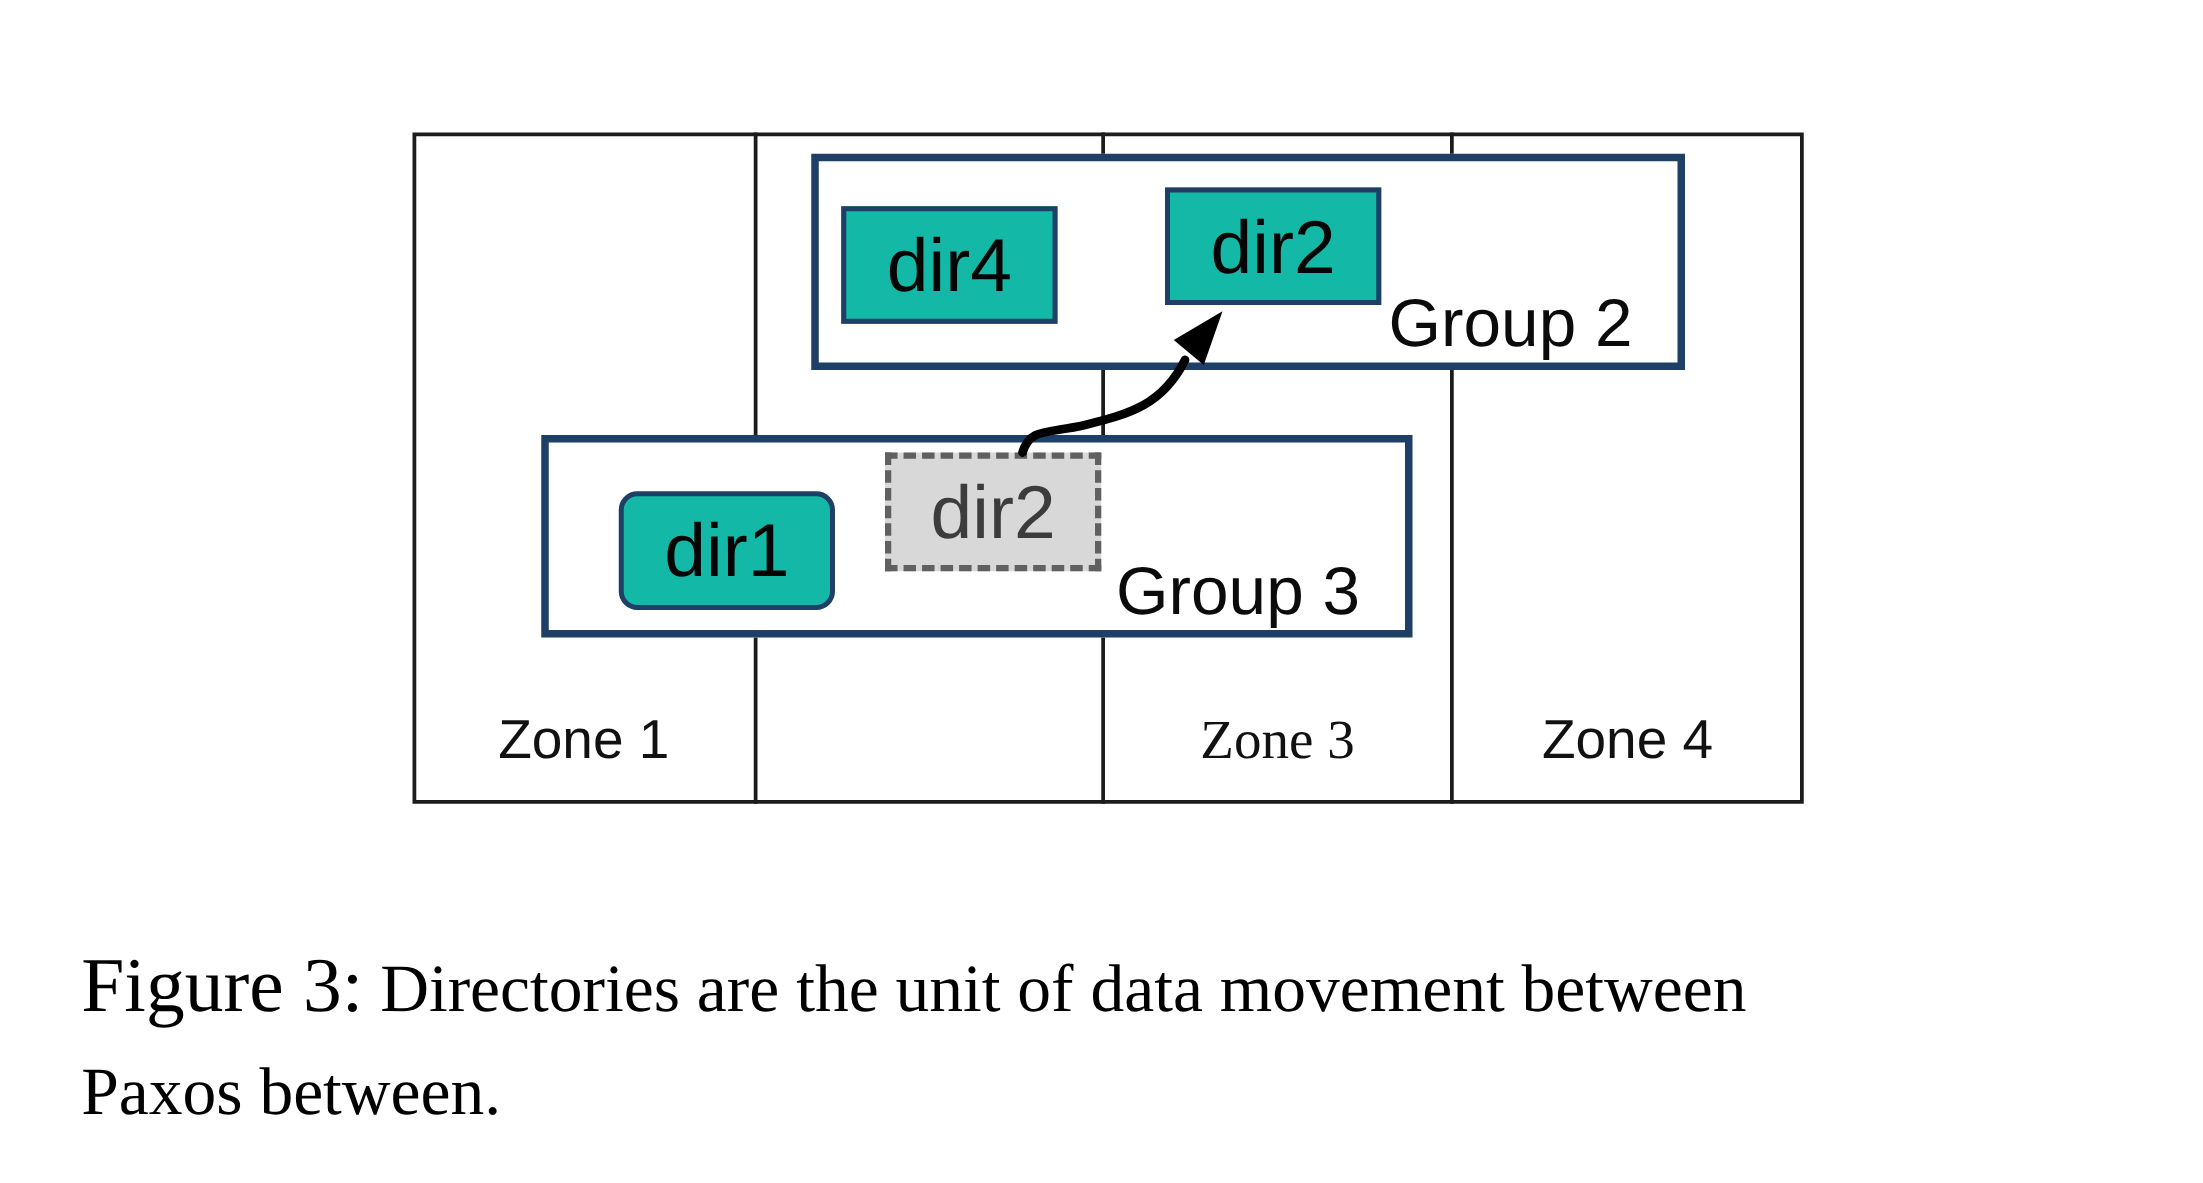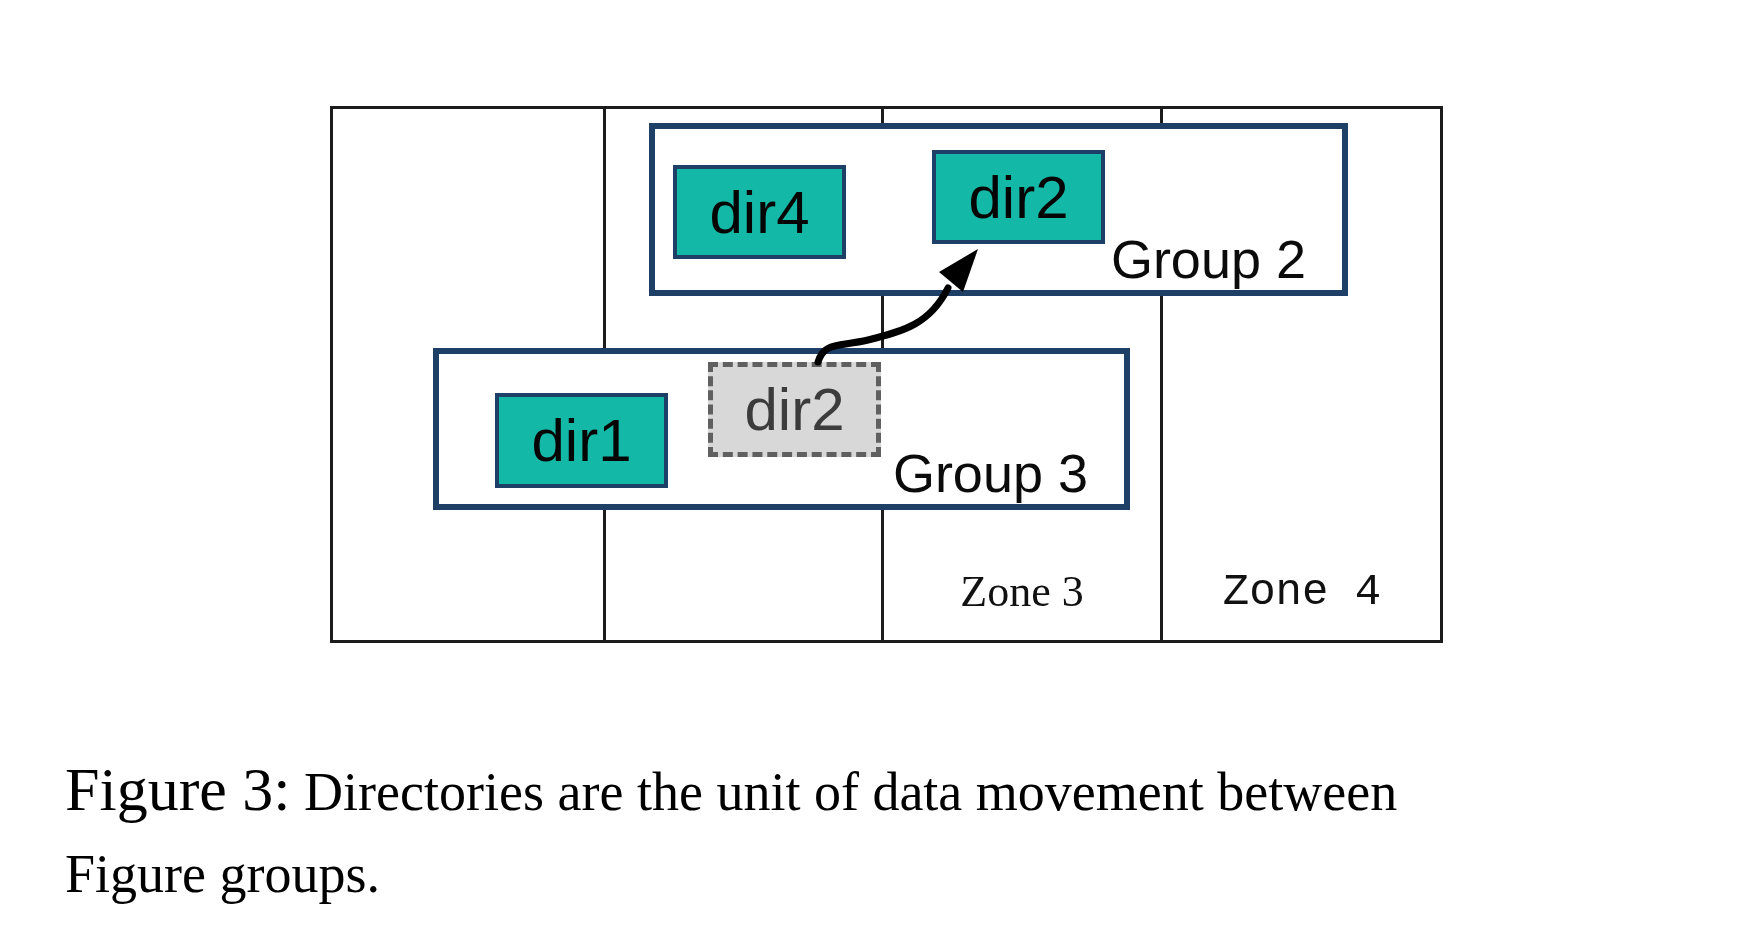--- a/index.html
+++ b/index.html
@@ -16,41 +16,41 @@
   .vline.v1 { left:603px; }
   .vline.v2 { left:881px; }
   .vline.v3 { left:1160px; }
   .zone-label {
     position:absolute; top:570px; width:278px; text-align:center;
     font-size:44px; line-height:44px; color:#111;
   }
   .zone-label.z1 { left:328px; }
   .zone-label.z2 { left:604px; }
   .zone-label.z3 { left:883px;font-family:Liberation Serif, serif; }
-  .zone-label.z4 { left:1163px;font-family:Liberation Mono, monospace; }
+  .zone-label.z4 { left:1163px; }
   
   .group {
     position:absolute; background:#ffffff; border:6px solid #1e3f66; box-sizing:border-box;
   }
   .group.g2 { left:649px; top:123px; width:699px; height:173px; }
   .group.g1 { left:433px; top:348px; width:697px; height:162px; }
   .group-label {
     position:absolute; right:36px; bottom:6px; font-size:54px; line-height:50px; color:#0b0b0b;
     white-space:nowrap;
   }
   
   .dir {
     position:absolute; box-sizing:border-box;
     display:flex; align-items:center; justify-content:center;
     background:#14b8a6; border:4px solid #1e3f66;
     font-size:60px; color:#050505; white-space:nowrap;
   }
   .dir.dir4  { left:673px; top:165px; width:173px; height:94px; }
   .dir.dir2b { left:932px; top:150px; width:173px; height:94px; }
-  .dir.dir1  { left:495px; top:393px; width:173px; height:95px; }
+  .dir.dir1  { left:495px; top:393px; width:173px; height:95px;border-radius:15px; }
   .dir.dir2a {
     left:708px; top:362px; width:173px; height:95px;
     background:#d8d8d8; border:5px dashed #606060; color:#3c3c3c;
   }
   
   .arrow-svg { position:absolute; left:0; top:0; pointer-events:none; }
   
   .caption {
     position:absolute; left:65px; top:748px; width:1660px;
     font-family:"Liberation Serif", serif; color:#000;
@@ -61,20 +61,21 @@
 </head>
 <body>
 
 <div class="stage">
 
   <div class="outer"></div>
   <div class="vline v1"></div>
   <div class="vline v2"></div>
   <div class="vline v3"></div>
 
+  <div class="zone-label z1">Zone 1</div>
   <div class="zone-label z3">Zone 3</div>
   <div class="zone-label z4">Zone 4</div>
 
   <div class="group g2">
     <div class="group-label">Group 2</div>
   </div>
 
   <div class="group g1">
     <div class="group-label">Group 3</div>
   </div>
@@ -85,16 +86,16 @@
   <div class="dir dir2a">dir2</div>
 
   <svg class="arrow-svg" width="1762" height="946" viewBox="0 0 1762 946">
     <path d="M 818 362 C 824 342 838 347 868 340 C 904 331 930 324 948 288" stroke="#000000" stroke-width="7" fill="none" stroke-linecap="round"></path>
     <polygon points="978,249 963,292 939,272" fill="#000000"></polygon>
   </svg>
 
   <div class="caption">
     <span class="caption-label">Figure 3:</span>
     <span>Directories are the unit of data movement between</span><br>
-    <span>Figure groups.</span>
+    <span>Paxos between.</span>
   </div>
 
 </div>
 
 </body></html>

